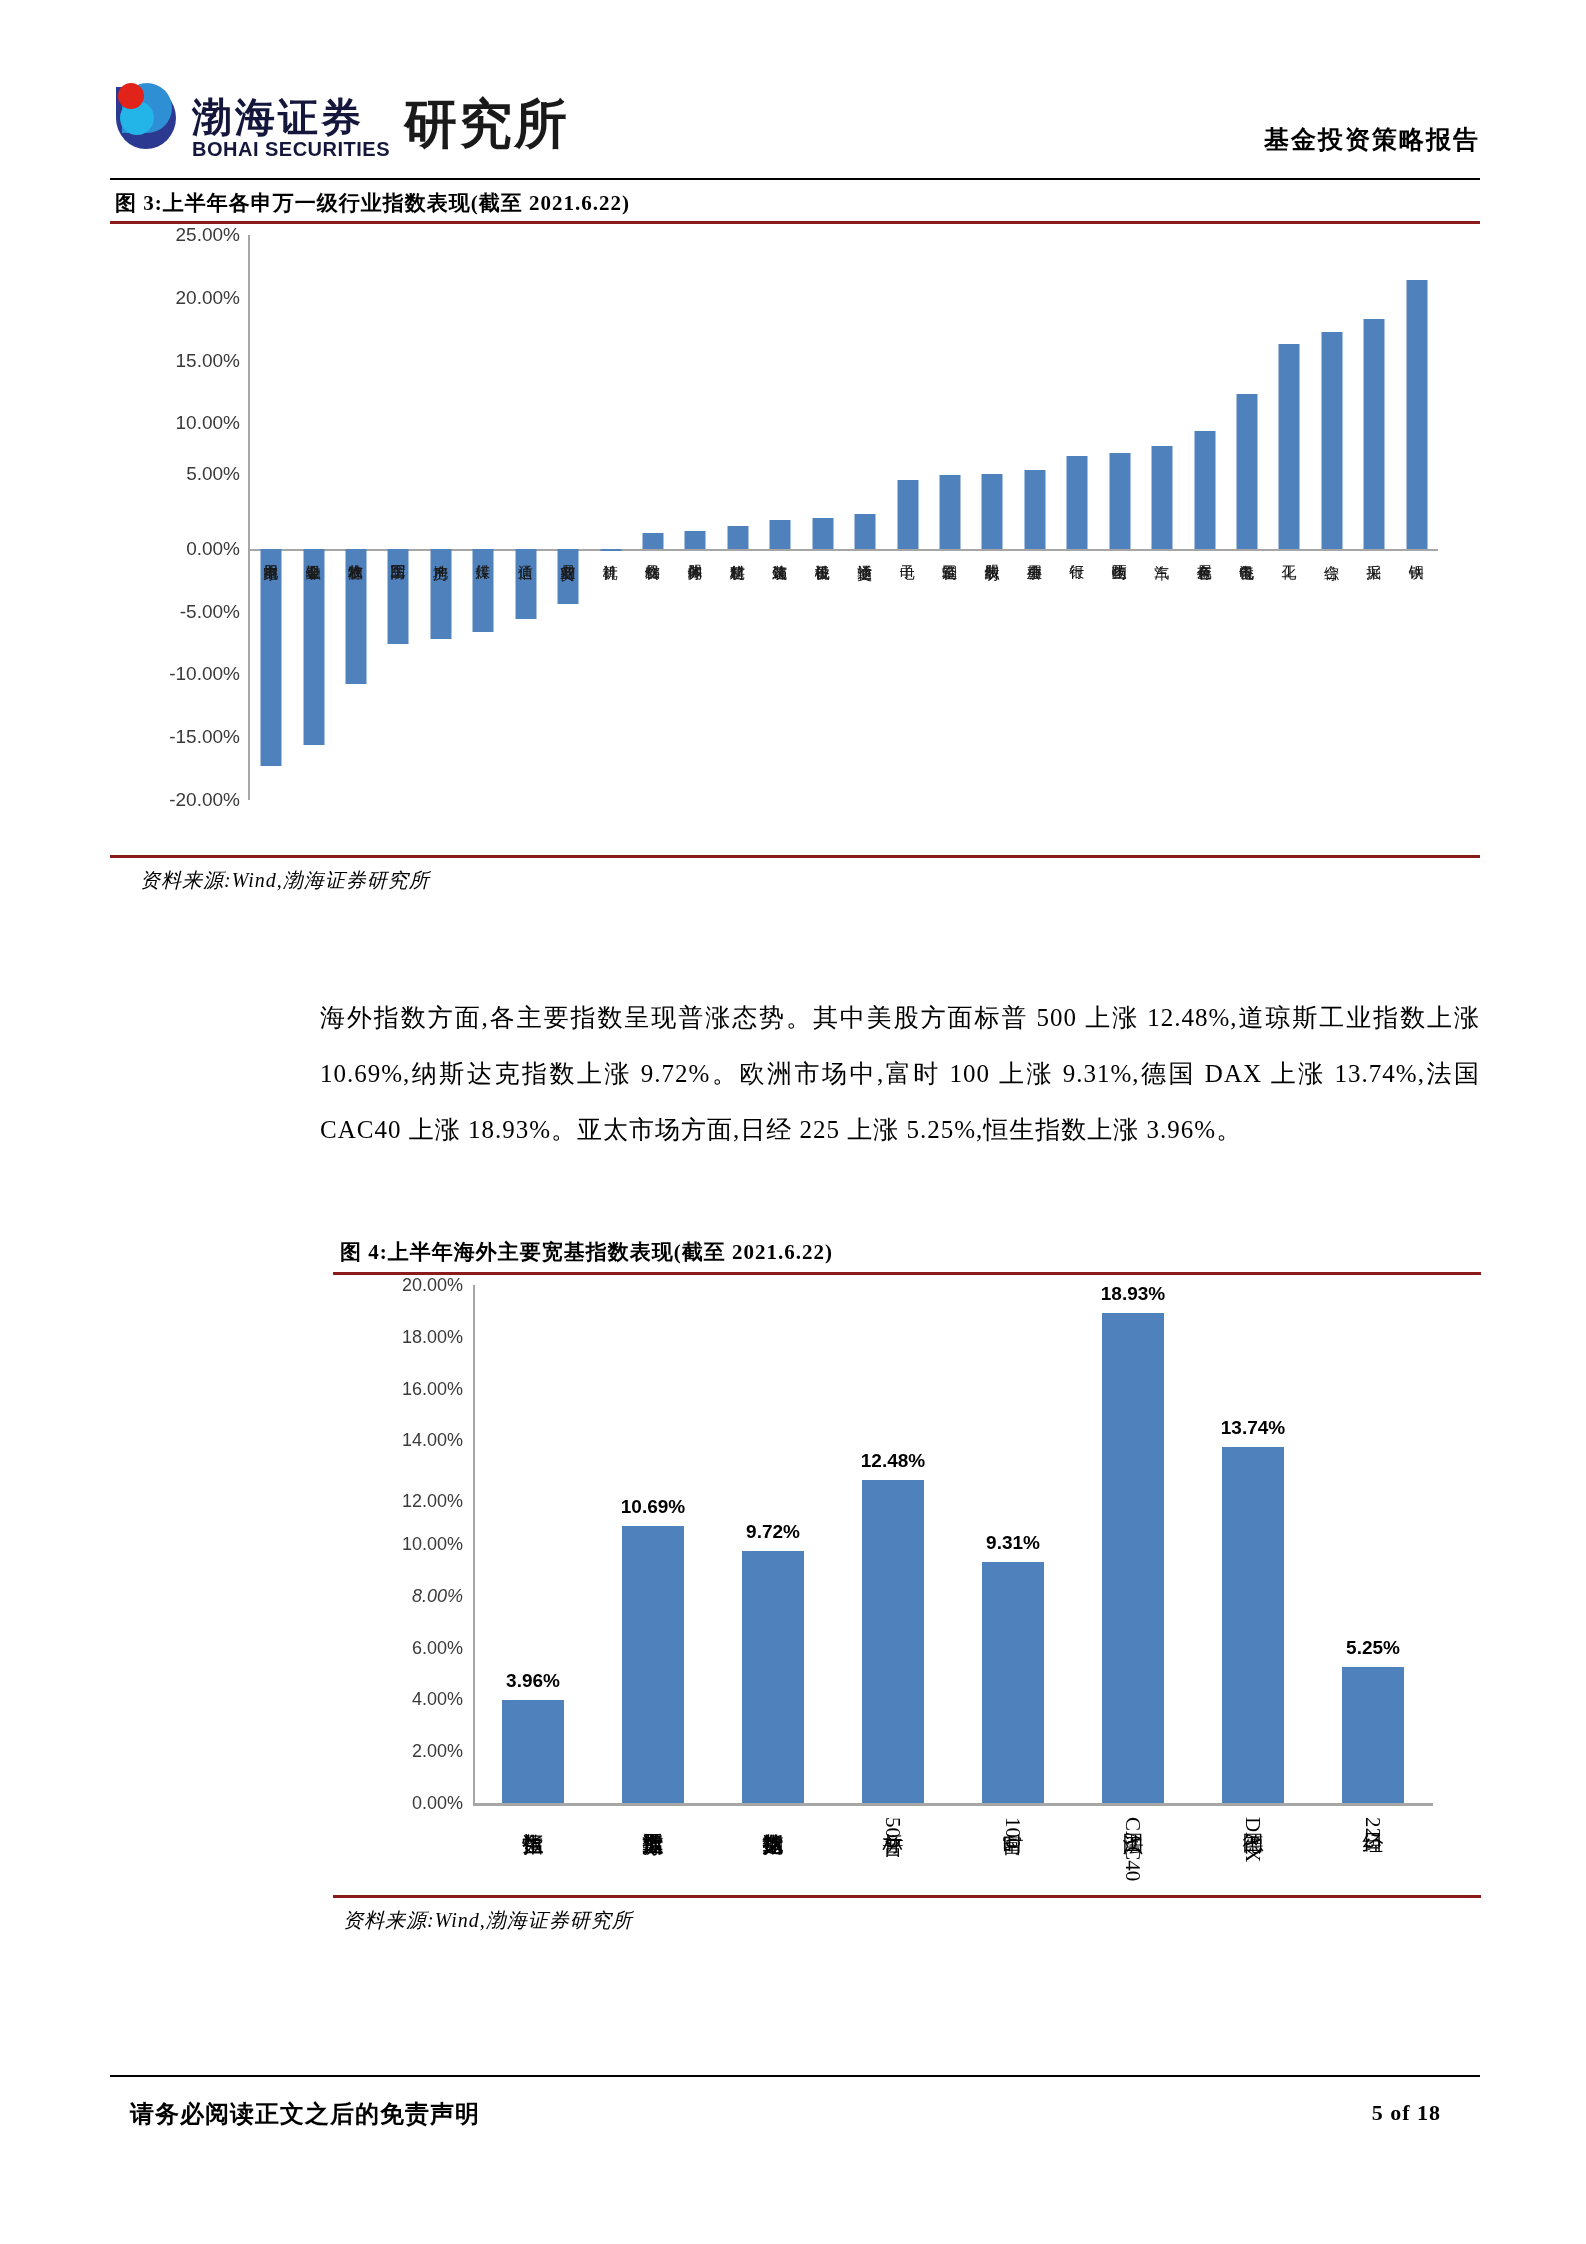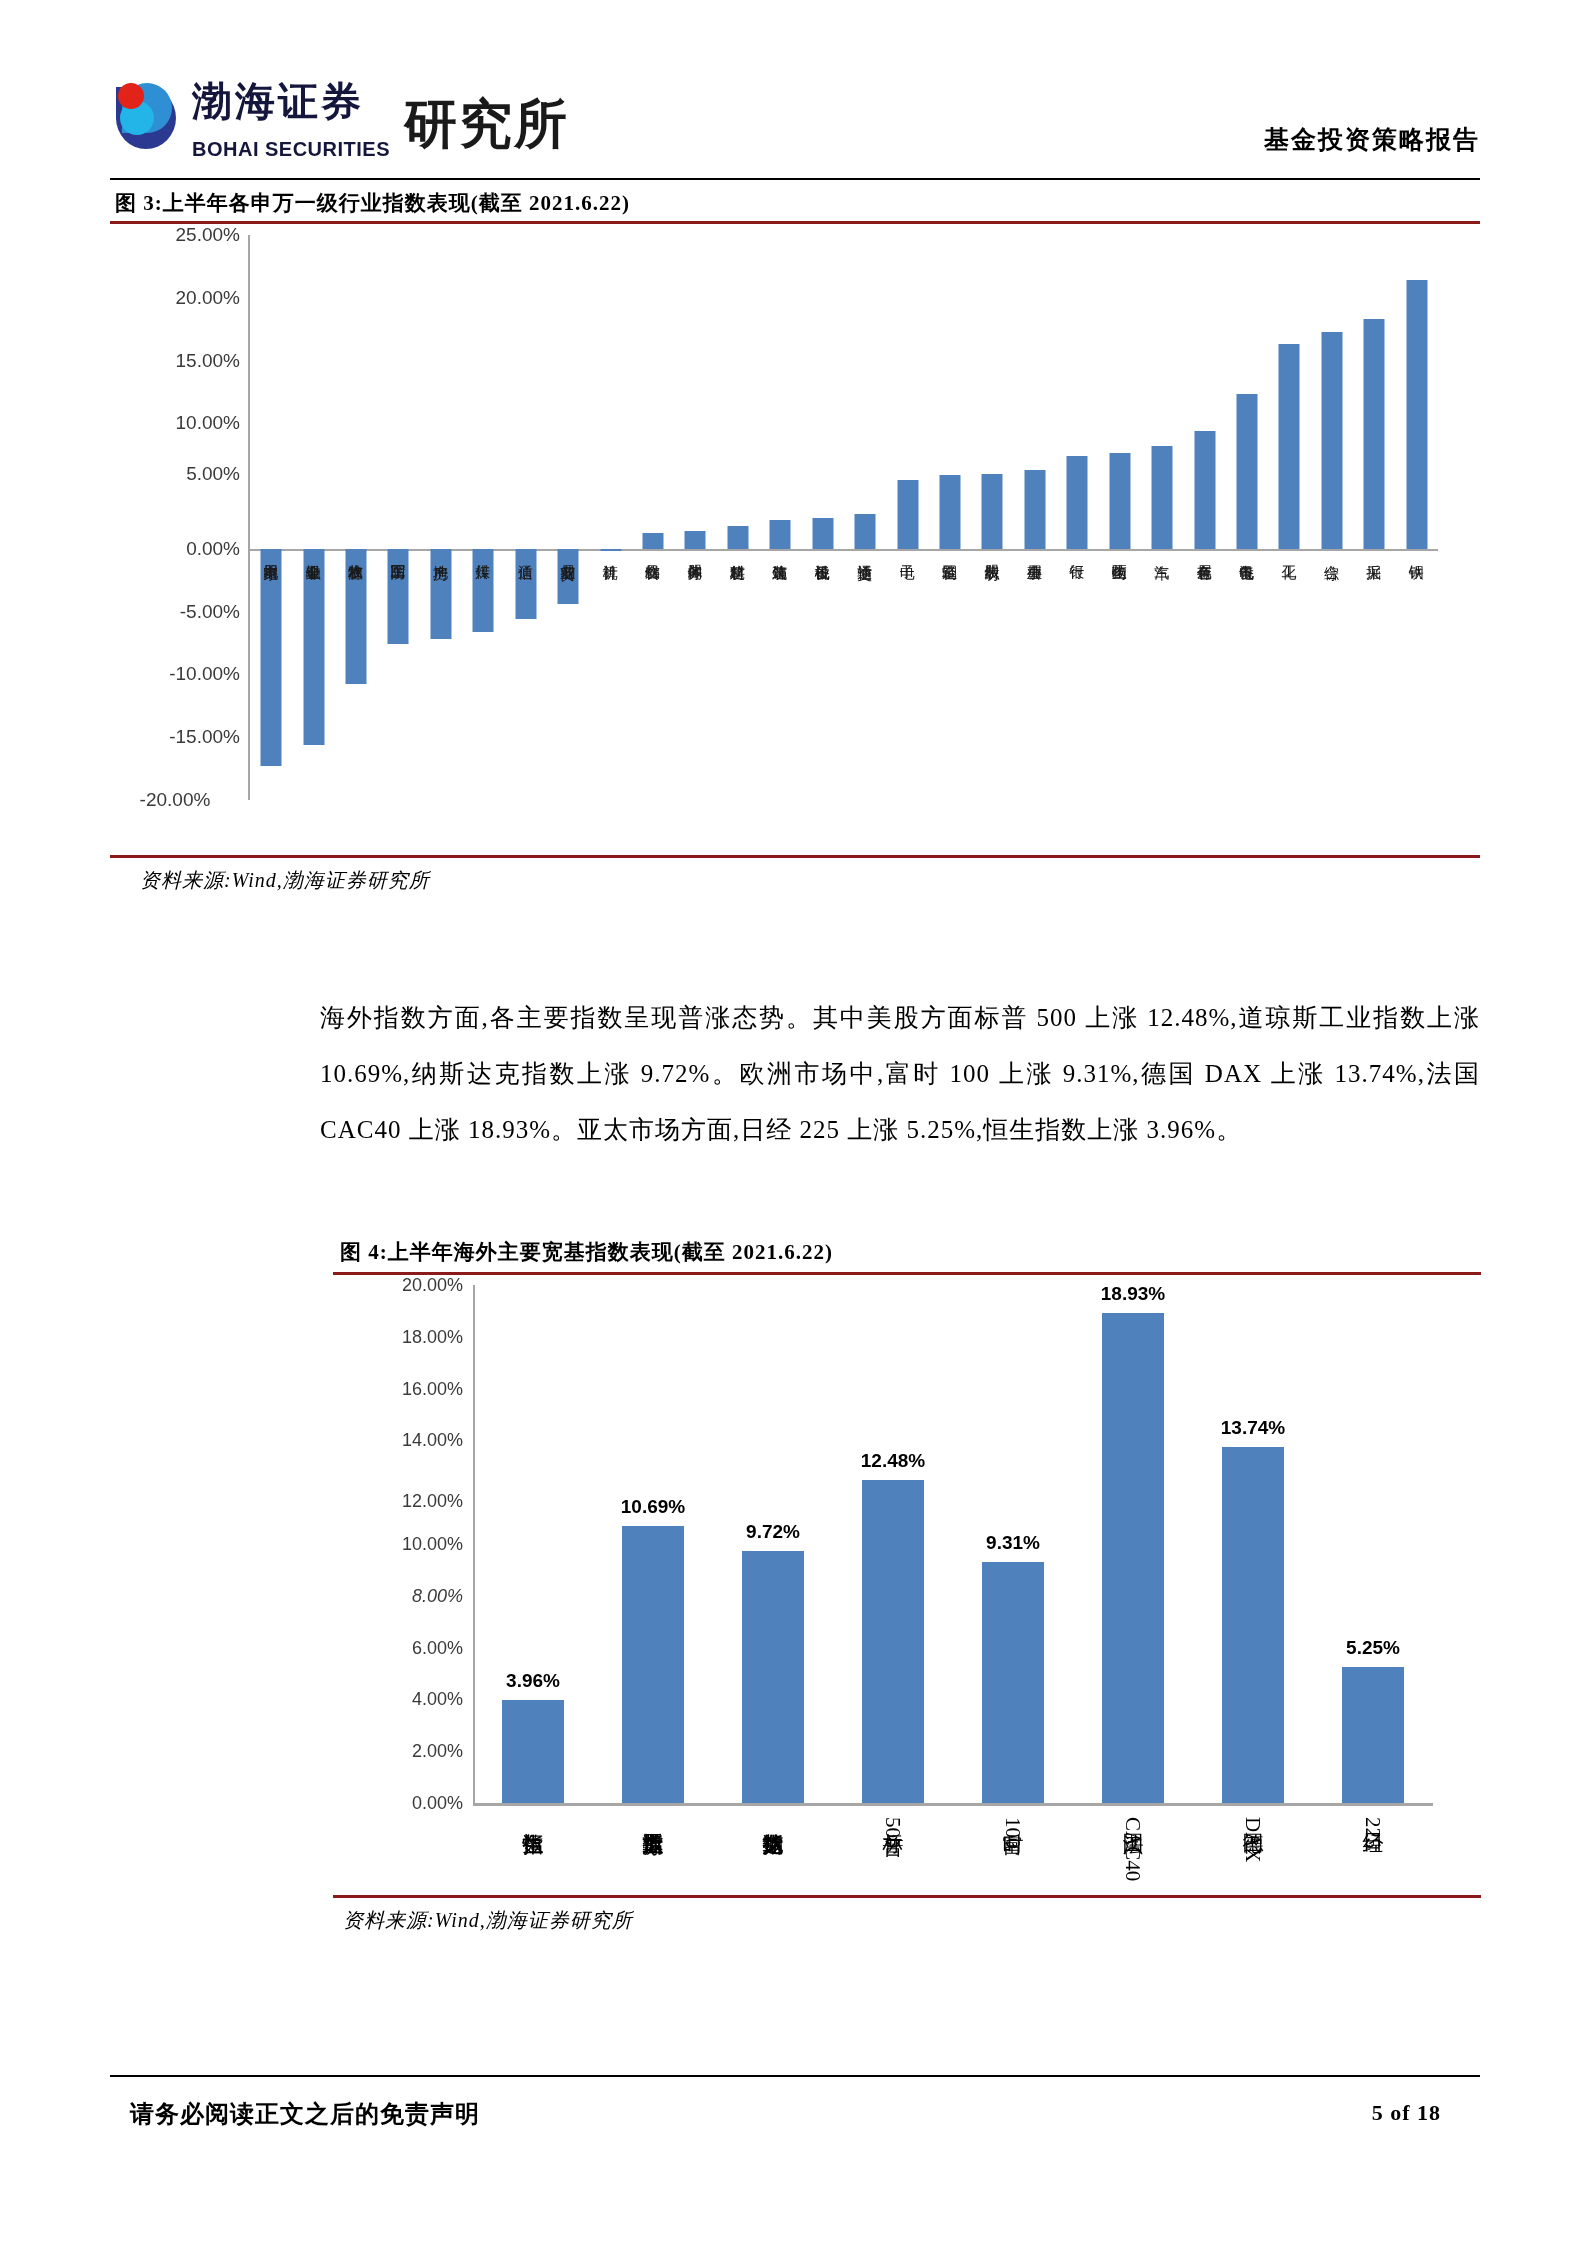--- a/index.html
+++ b/index.html
@@ -84,21 +84,21 @@
     letter-spacing: 3px;
     line-height: 1.0;
     color: #14163c;
   }
   .logo-en {
     font-family: "Liberation Sans", "DejaVu Sans", sans-serif;
     font-size: 20px;
     font-weight: 700;
     letter-spacing: 0.5px;
     color: #14163c;
-    margin-top: 16px;
+    margin-top: 0;
   }
   .logo-suffix {
     font-family: "Liberation Serif", "DejaVu Serif", serif;
     font-size: 53px;
     font-weight: 700;
     color: #1a1a1a;
     margin-left: 14px;
     align-self: flex-start;
     margin-top: 14px;
     letter-spacing: 2px;
@@ -450,21 +450,21 @@
     <div class="c3-ylabels" id="c3-ylabels">
         <div class="c3-ylabel" style="top: 0px;">25.00%</div>
         <div class="c3-ylabel" style="top: 62.7778px;">20.00%</div>
         <div class="c3-ylabel" style="top: 125.556px;">15.00%</div>
         <div class="c3-ylabel" style="top: 188.333px;">10.00%</div>
         <div class="c3-ylabel" style="top: 239px;">5.00%</div>
         <div class="c3-ylabel" style="top: 313.889px;">0.00%</div>
         <div class="c3-ylabel" style="top: 376.667px;">-5.00%</div>
         <div class="c3-ylabel" style="top: 439.444px;">-10.00%</div>
         <div class="c3-ylabel" style="top: 502.222px;">-15.00%</div>
-        <div class="c3-ylabel" style="top: 565px; text-align: center;">-20.00%</div>
+        <div class="c3-ylabel" style="top: 565px;">-20.00%</div>
       </div>
     <div class="c3-plot">
       <div class="c3-axis-line"></div>
       <div class="c3-zero-line" id="c3-zero" style="top: 313.889px;"></div>
       <div class="c3-bars" id="c3-bars">
           <div class="c3-bar-slot" style="left: 0px; width: 42.4286px;">
             <div class="c3-bar" style="background: rgb(79, 129, 189); top: 313.889px; height: 217.211px;"></div>
             <div class="c3-cat" style="top: 317.889px;">家用电器</div>
           </div>
           <div class="c3-bar-slot" style="left: 42.4286px; width: 42.4286px;">

